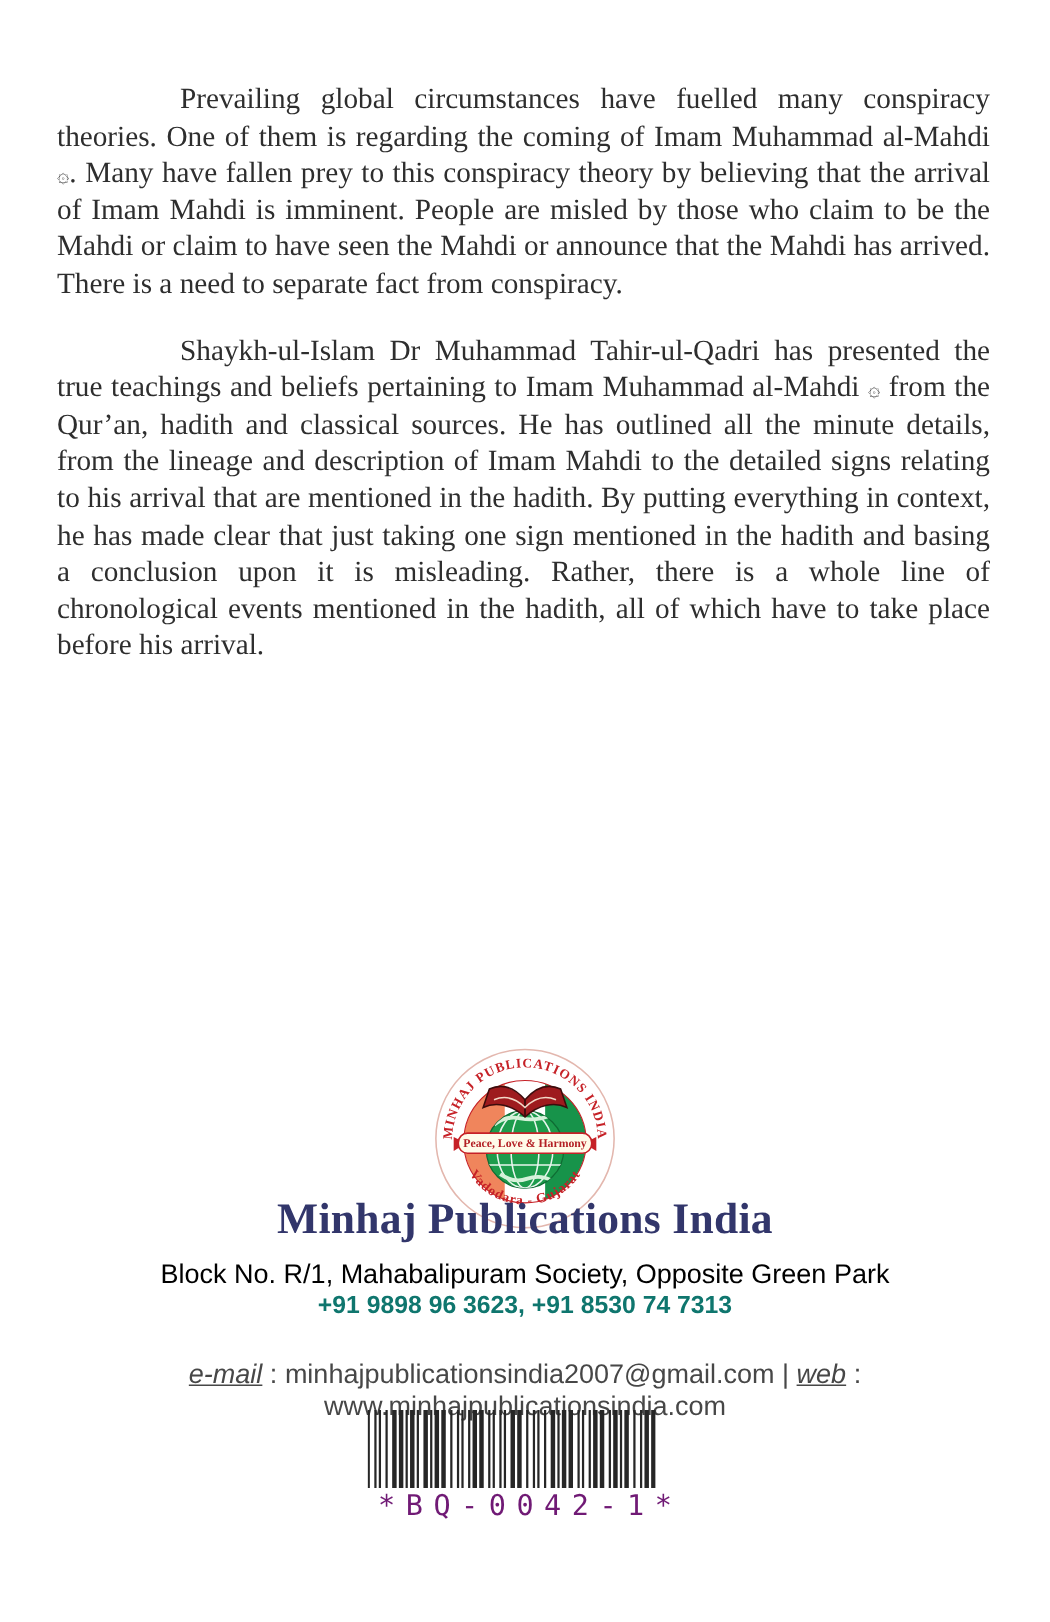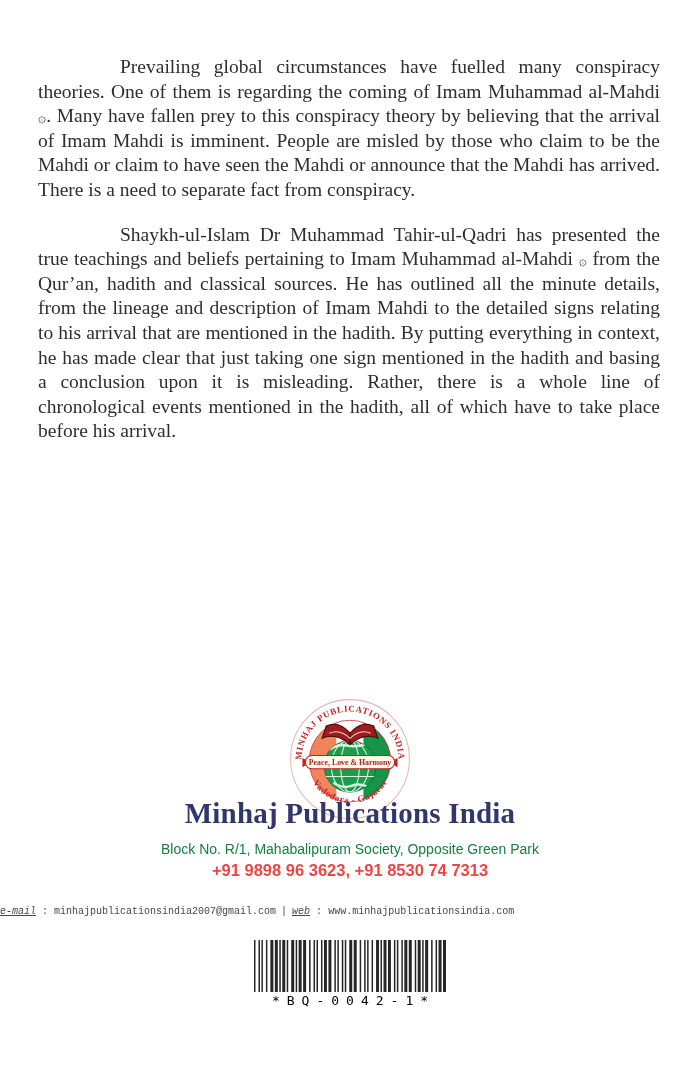--- a/index.html
+++ b/index.html
@@ -23,39 +23,39 @@
   
   .logo-wrap { position:absolute; top:696px; left:50%; transform:translateX(-50%); width:124px; height:124px; }
   
   .publisher { position:absolute; top:797px; left:0; width:100%; text-align:center; }
   .publisher-name {
     font-family:"Liberation Serif", serif; font-weight:bold;
     font-size:29px; color:#32366b; letter-spacing:0.2px; margin-bottom:9px;
   }
   .addr {
     font-family:"Liberation Sans", sans-serif;
-    font-size:14px; color:#15803d; line-height:21px;
+    font-size:18px; color:#000000; line-height:21px;
   }
   .phones {
     font-family:"Liberation Sans", sans-serif; font-weight:bold;
-    font-size:16.5px; color:#ef4444; line-height:21px;
+    font-size:16.5px; color:#0f766e; line-height:21px;
   }
   
   .contact-row {
-    position:absolute; top:906px; left:0; width:100%; text-align:left;
-    font-family:Liberation Mono, monospace; font-size:10px; color:#474747;
+    position:absolute; top:906px; left:0; width:100%; text-align:center;
+    font-family:Liberation Sans, sans-serif; font-size:18px; color:#474747;
   }
   .contact-row .lbl { font-style:italic; text-decoration:underline; }
   .contact-row .sep { padding:0 5px; }
   
   .barcode { position:absolute; top:940px; left:50%; transform:translateX(-50%); text-align:center; }
   .barcode-bars { display:block; }
   .barcode-text {
     font-family:"DejaVu Sans Mono", monospace;
-    font-size:13px; color:#000000; letter-spacing:7px; margin-top:1px;
+    font-size:19px; color:#701a75; letter-spacing:7px; margin-top:1px;
     padding-left:7px; 
   }
 </style>
 </head>
 <body>
 
 <div class="cover">
 
   <div class="body-copy">
     <p><span>Prevailing global circumstances have fuelled many conspiracy theories. One of them is regarding the coming of Imam Muhammad al-Mahdi </span><span class="honorific">۞</span><span>. Many have fallen prey to this conspiracy theory by believing that the arrival of Imam Mahdi is imminent. People are misled by those who claim to be the Mahdi or claim to have seen the Mahdi or announce that the Mahdi has arrived. There is a need to separate fact from conspiracy.</span></p>

